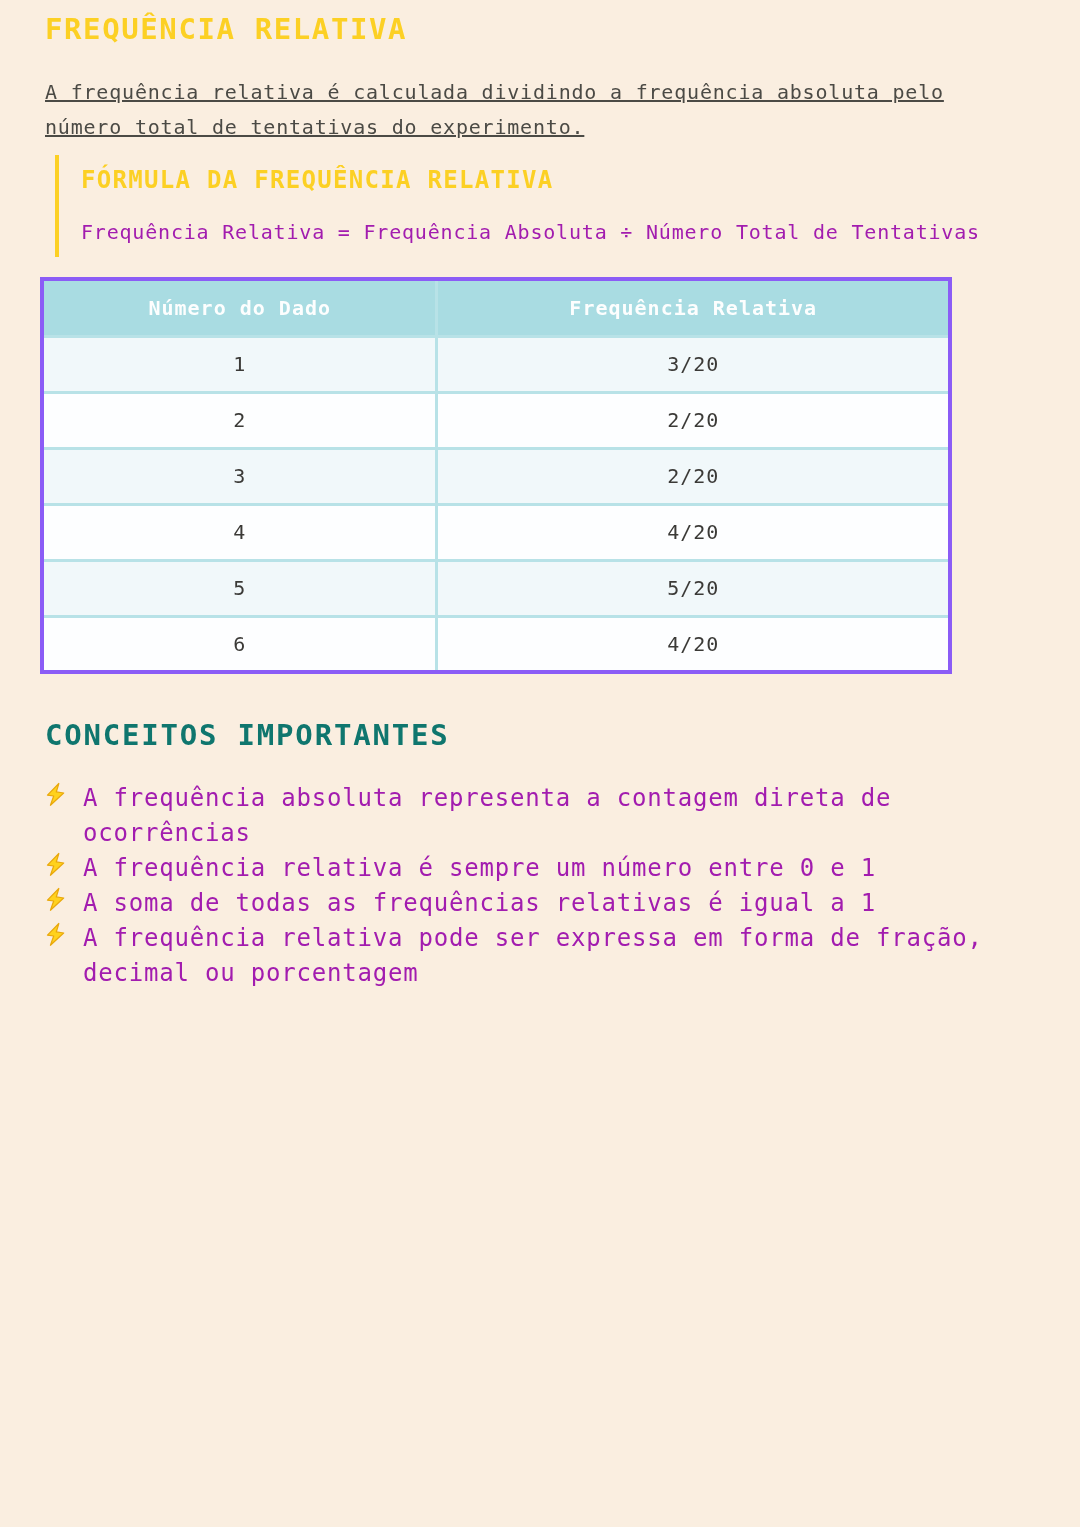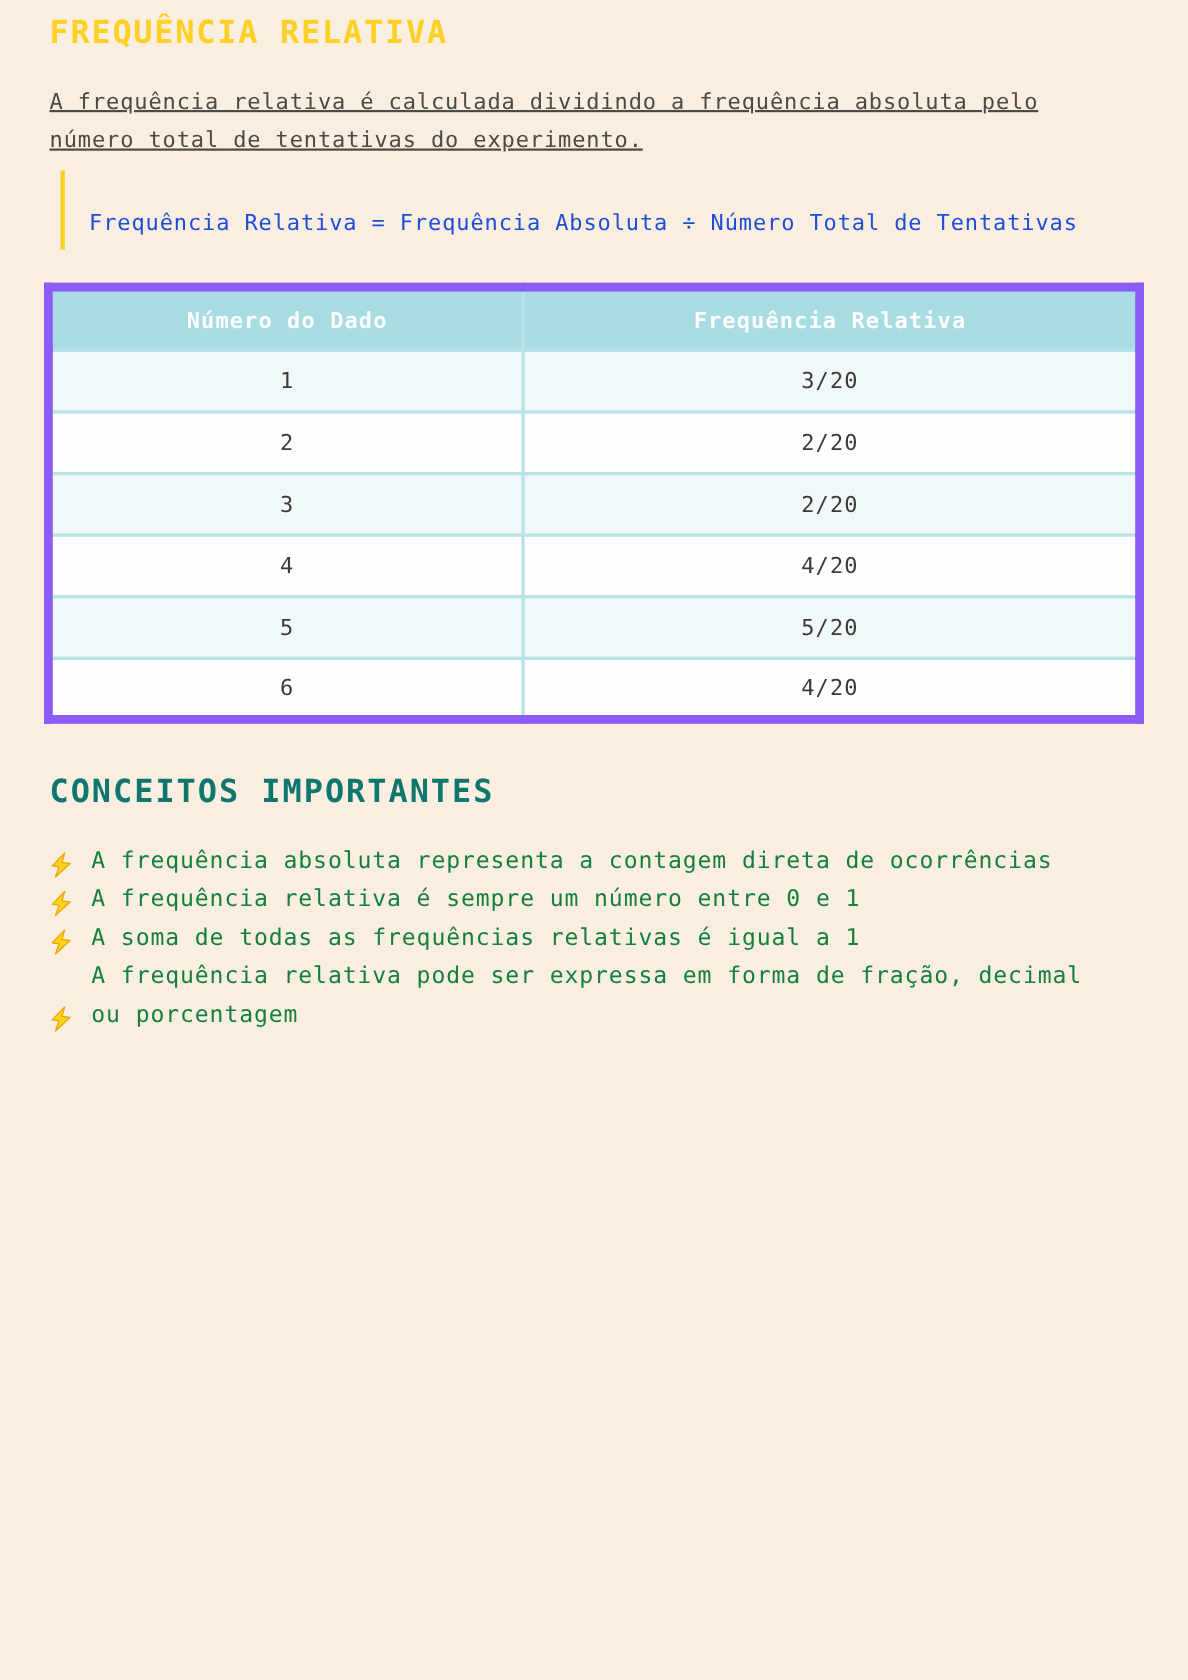--- a/index.html
+++ b/index.html
@@ -47,28 +47,28 @@
     font-weight: bold;
     letter-spacing: 1.3px;
     color: #fcd024;
     line-height: 30px;
   }
   .formula-text {
     margin-top: 22px;
     font-size: 20px;
     letter-spacing: 0.8px;
     line-height: 30px;
-    color: #1d4ed8;
+    color: #a21caf;
   }
   .freq-table {
-    margin-top: 30px;
+    margin-top: 20px;
     margin-left: -5px;
-    width: 1000px;
+    width: 912px;
     border-collapse: collapse;
-    border: 8px solid #8b5cf6;
+    border: 4px solid #8b5cf6;
   }
   .freq-table th {
     background: #a9dce2;
     color: #fdfefe;
     font-size: 20px;
     font-weight: bold;
     letter-spacing: 1px;
     height: 57px;
     text-align: center;
     border: 3px solid #b8e2e7;
@@ -96,26 +96,26 @@
     letter-spacing: 1.8px;
     color: #0f766e;
     line-height: 35px;
   }
   .concepts-list {
     margin-top: 28px;
     list-style: none;
   }
   .concept-item {
     display: flex;
-    align-items: flex-end;
+    align-items: flex-start;
     gap: 17px;
-    font-size: 21px;
-    line-height: 35px;
-    letter-spacing: 0.8px;
-    color: #15803d;
+    font-size: 24px;
+    line-height: 35px;
+    letter-spacing: 0.8px;
+    color: #a21caf;
   }
   .concept-item .bolt {
     flex: 0 0 auto;
     width: 21px;
     height: 27px;
     display: inline-flex;
   }
   .concept-item .item-text {
     max-width: 925px;
   }
@@ -124,20 +124,21 @@
 <body>
 
 <div class="page">
 
   <h1 class="main-title">FREQUÊNCIA RELATIVA</h1>
 
   <p class="intro-paragraph">A frequência relativa é calculada dividindo a frequência absoluta pelo número total de tentativas do experimento.</p>
 
 
   <div class="formula-box">
+    <div class="formula-title">FÓRMULA DA FREQUÊNCIA RELATIVA</div>
     <div class="formula-text">Frequência Relativa = Frequência Absoluta ÷ Número Total de Tentativas</div>
   </div>
 
   <table class="freq-table">
     <thead>
       <tr>
         <th>Número do Dado</th>
         <th>Frequência Relativa</th>
       </tr>
     </thead>

